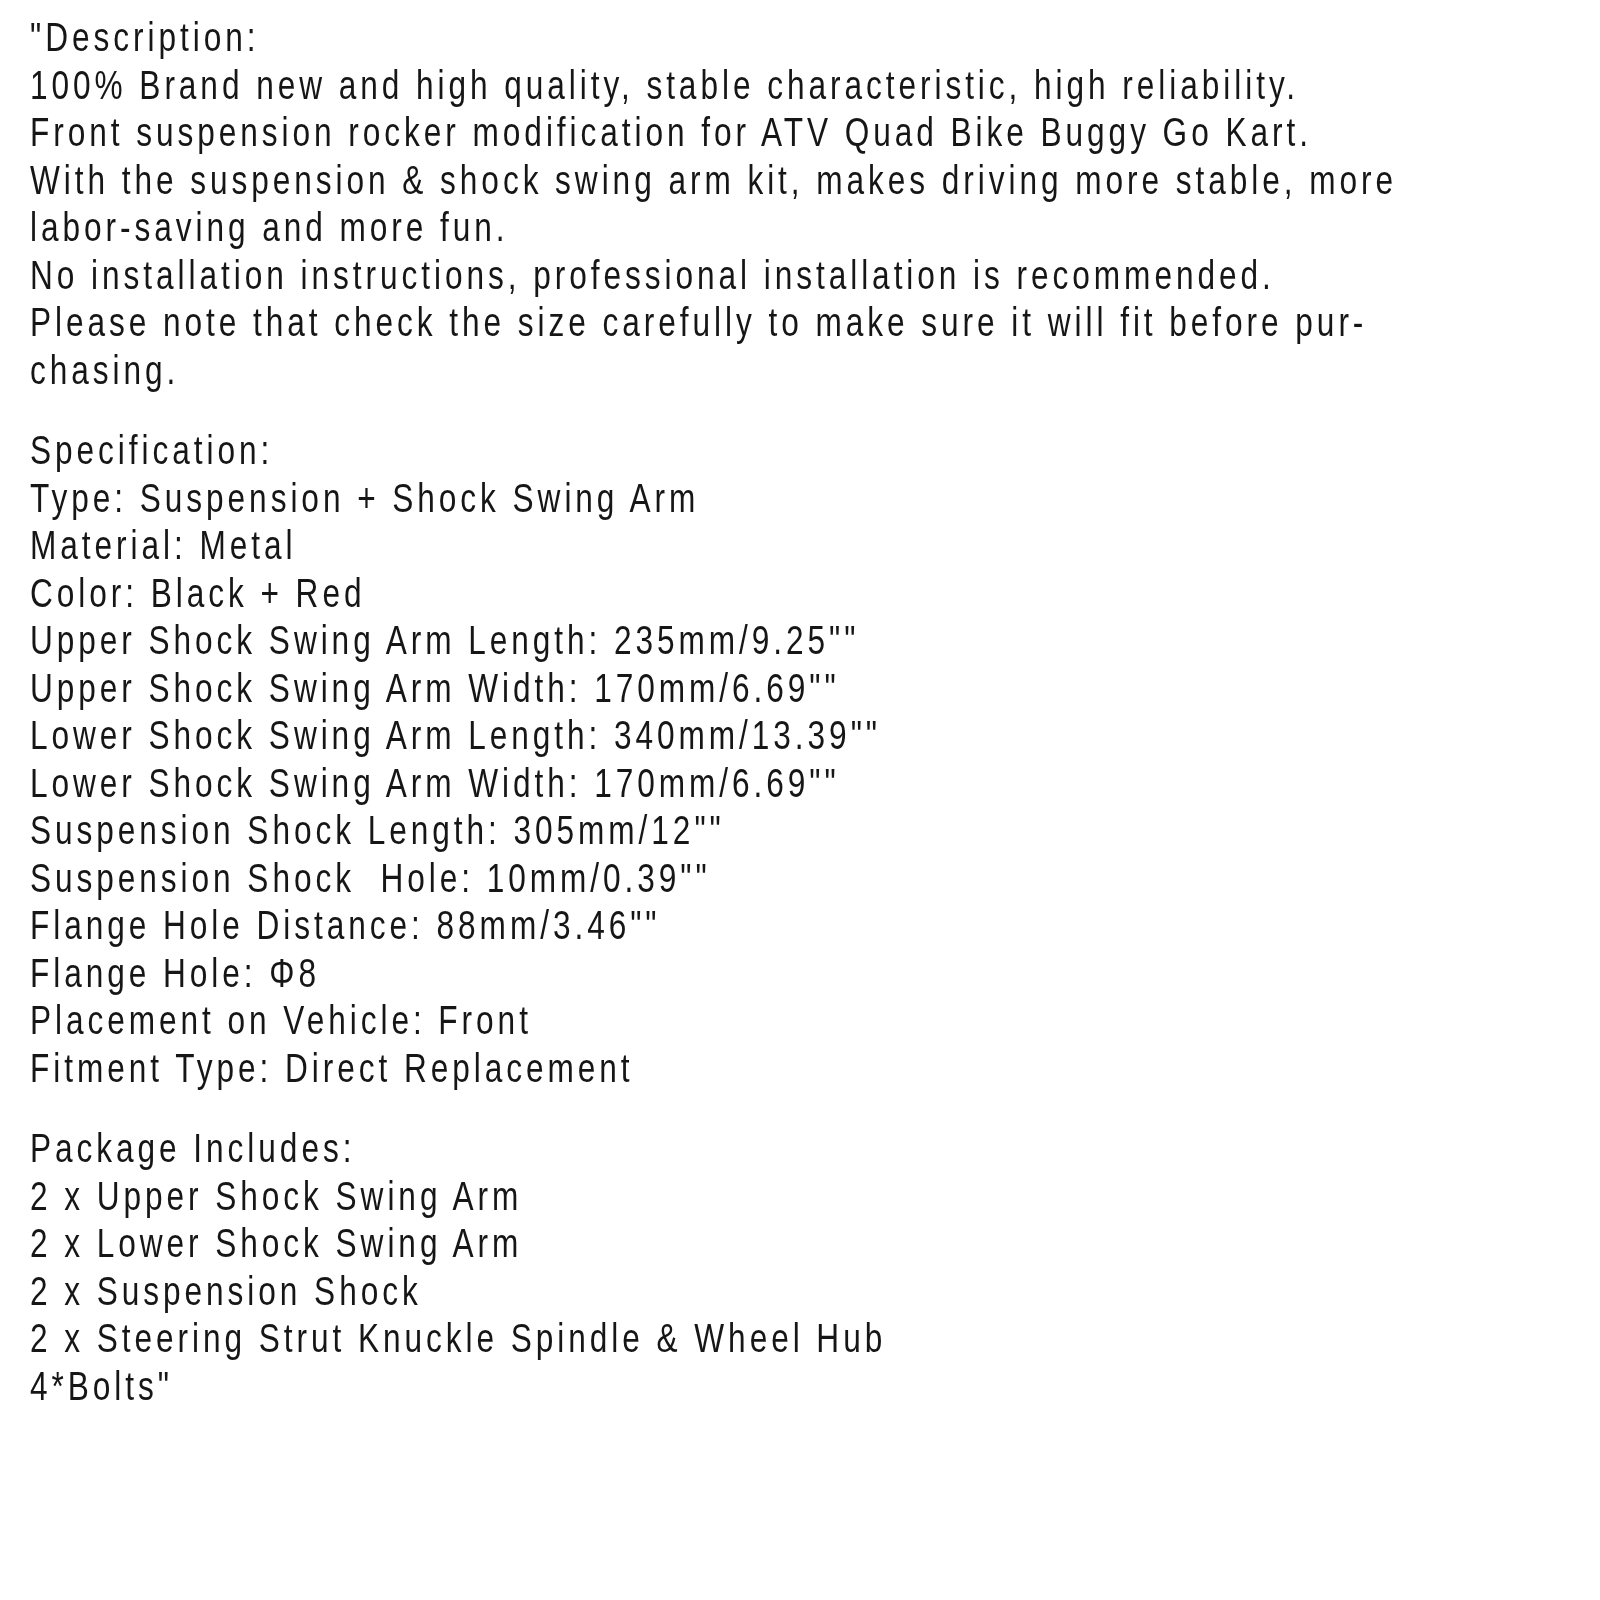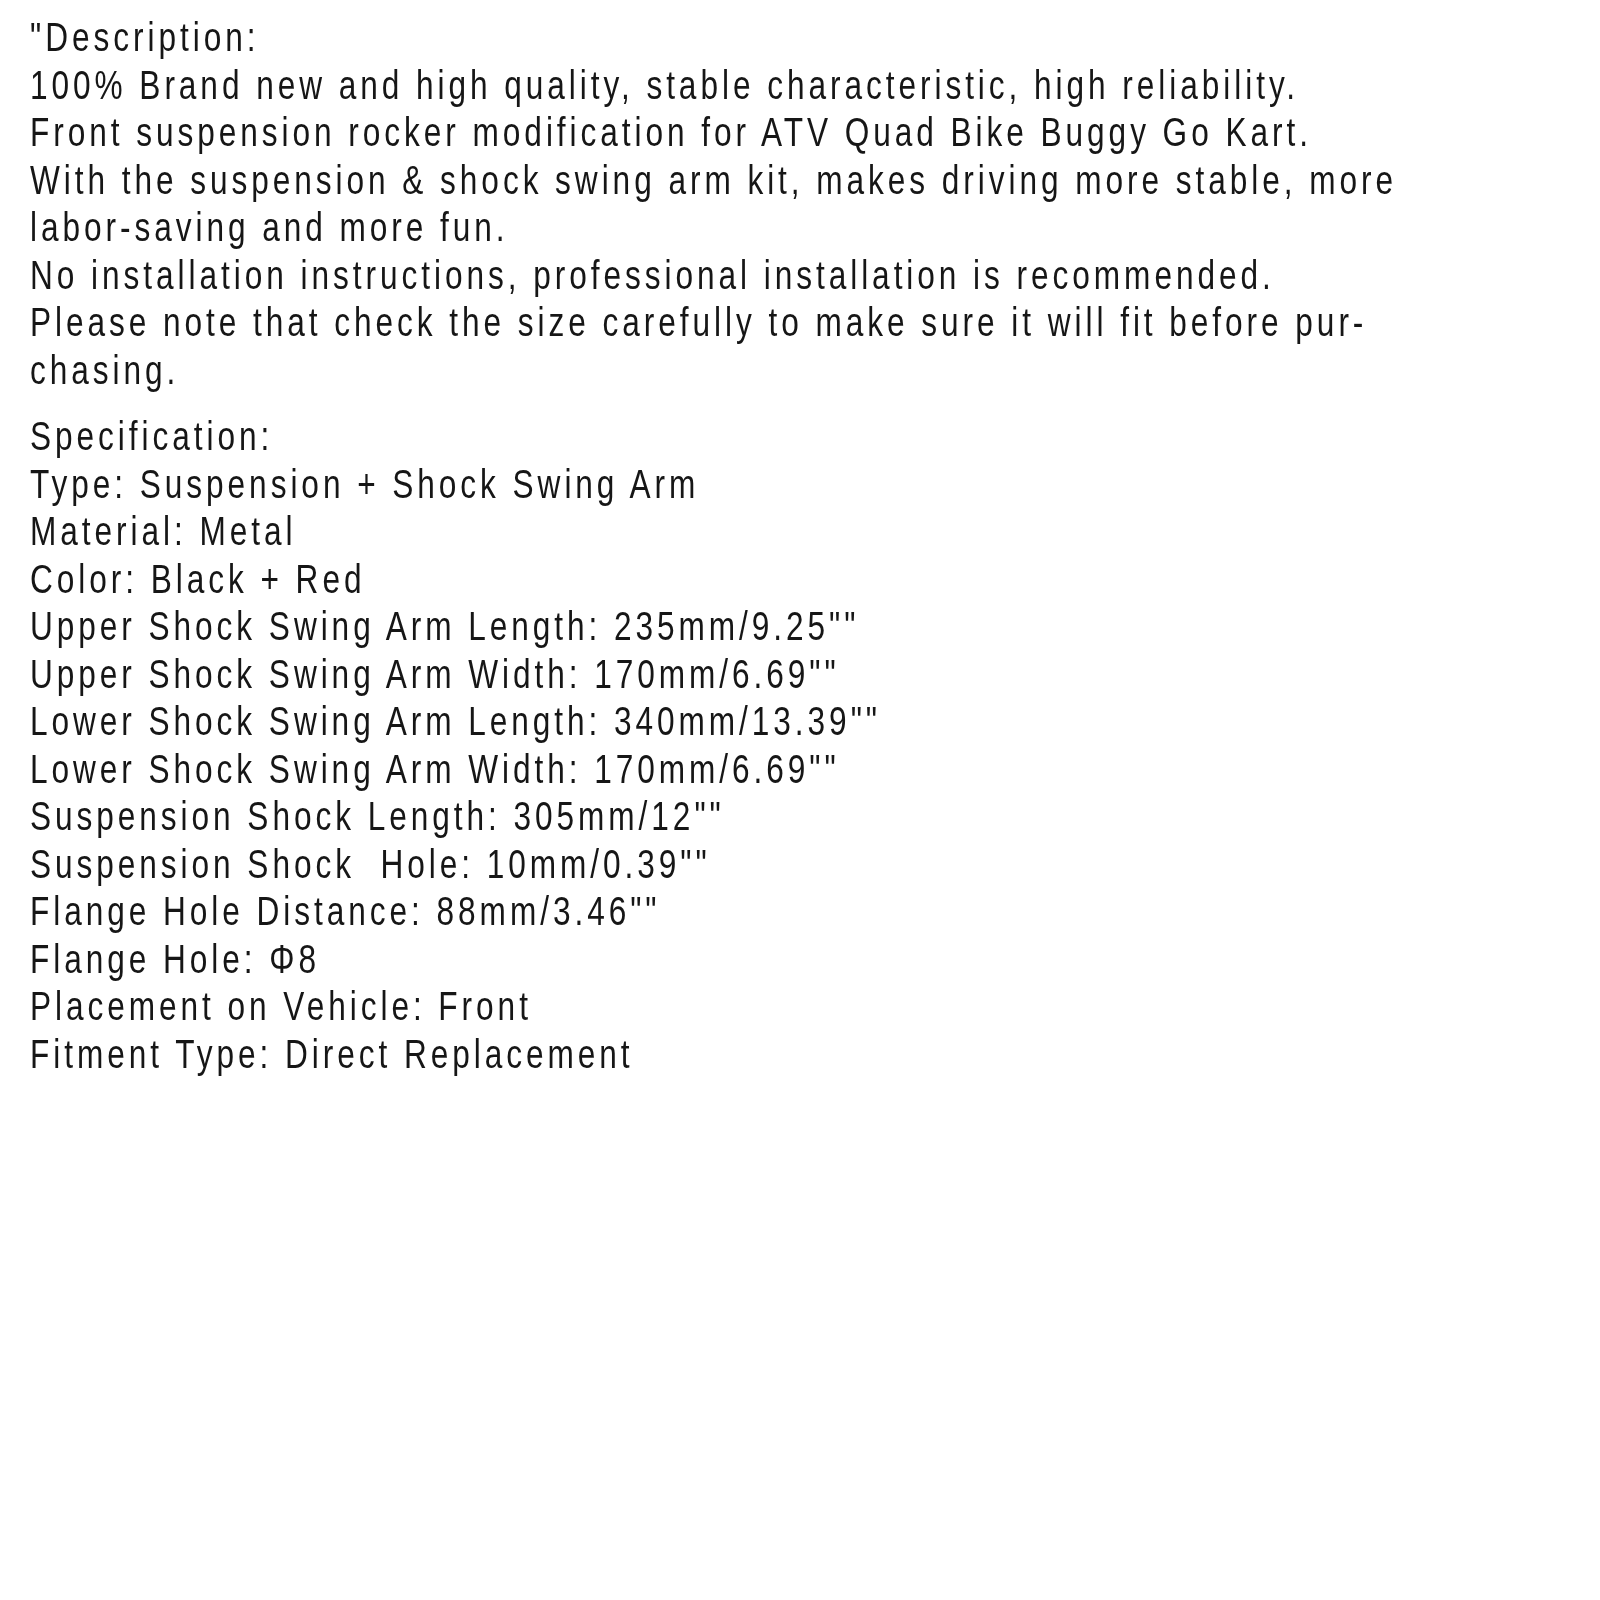--- a/index.html
+++ b/index.html
@@ -14,21 +14,21 @@
     color: #161616;
     overflow: hidden;
   }
   .doc {
     padding: 14px 10px 0 30px;
   }
   .section {
     margin: 0;
   }
   .section + .section {
-    margin-top: 19px; 
+    margin-top: 33px; 
   }
   .line {
     font-size: 40px;
     line-height: 47.5px;
     letter-spacing: 0.125em;
     white-space: pre;          
     transform: scaleX(0.79);   
     transform-origin: 0 50%;
     font-weight: normal;
   }
@@ -59,14 +59,22 @@
     <div class="line">Lower Shock Swing Arm Length: 340mm/13.39""</div>
     <div class="line">Lower Shock Swing Arm Width: 170mm/6.69""</div>
     <div class="line">Suspension Shock Length: 305mm/12""</div>
     <div class="line">Suspension Shock  Hole: 10mm/0.39""</div>
     <div class="line">Flange Hole Distance: 88mm/3.46""</div>
     <div class="line">Flange Hole: Φ8</div>
     <div class="line">Placement on Vehicle: Front</div>
     <div class="line">Fitment Type: Direct Replacement</div>
   </div>
 
+  <div class="section">
+    <div class="line">Package Includes:</div>
+    <div class="line">2 x Upper Shock Swing Arm</div>
+    <div class="line">2 x Lower Shock Swing Arm</div>
+    <div class="line">2 x Suspension Shock</div>
+    <div class="line">2 x Steering Strut Knuckle Spindle &amp; Wheel Hub</div>
+    <div class="line">4*Bolts"</div>
+  </div>
 
 </div>
 
 </body></html>

